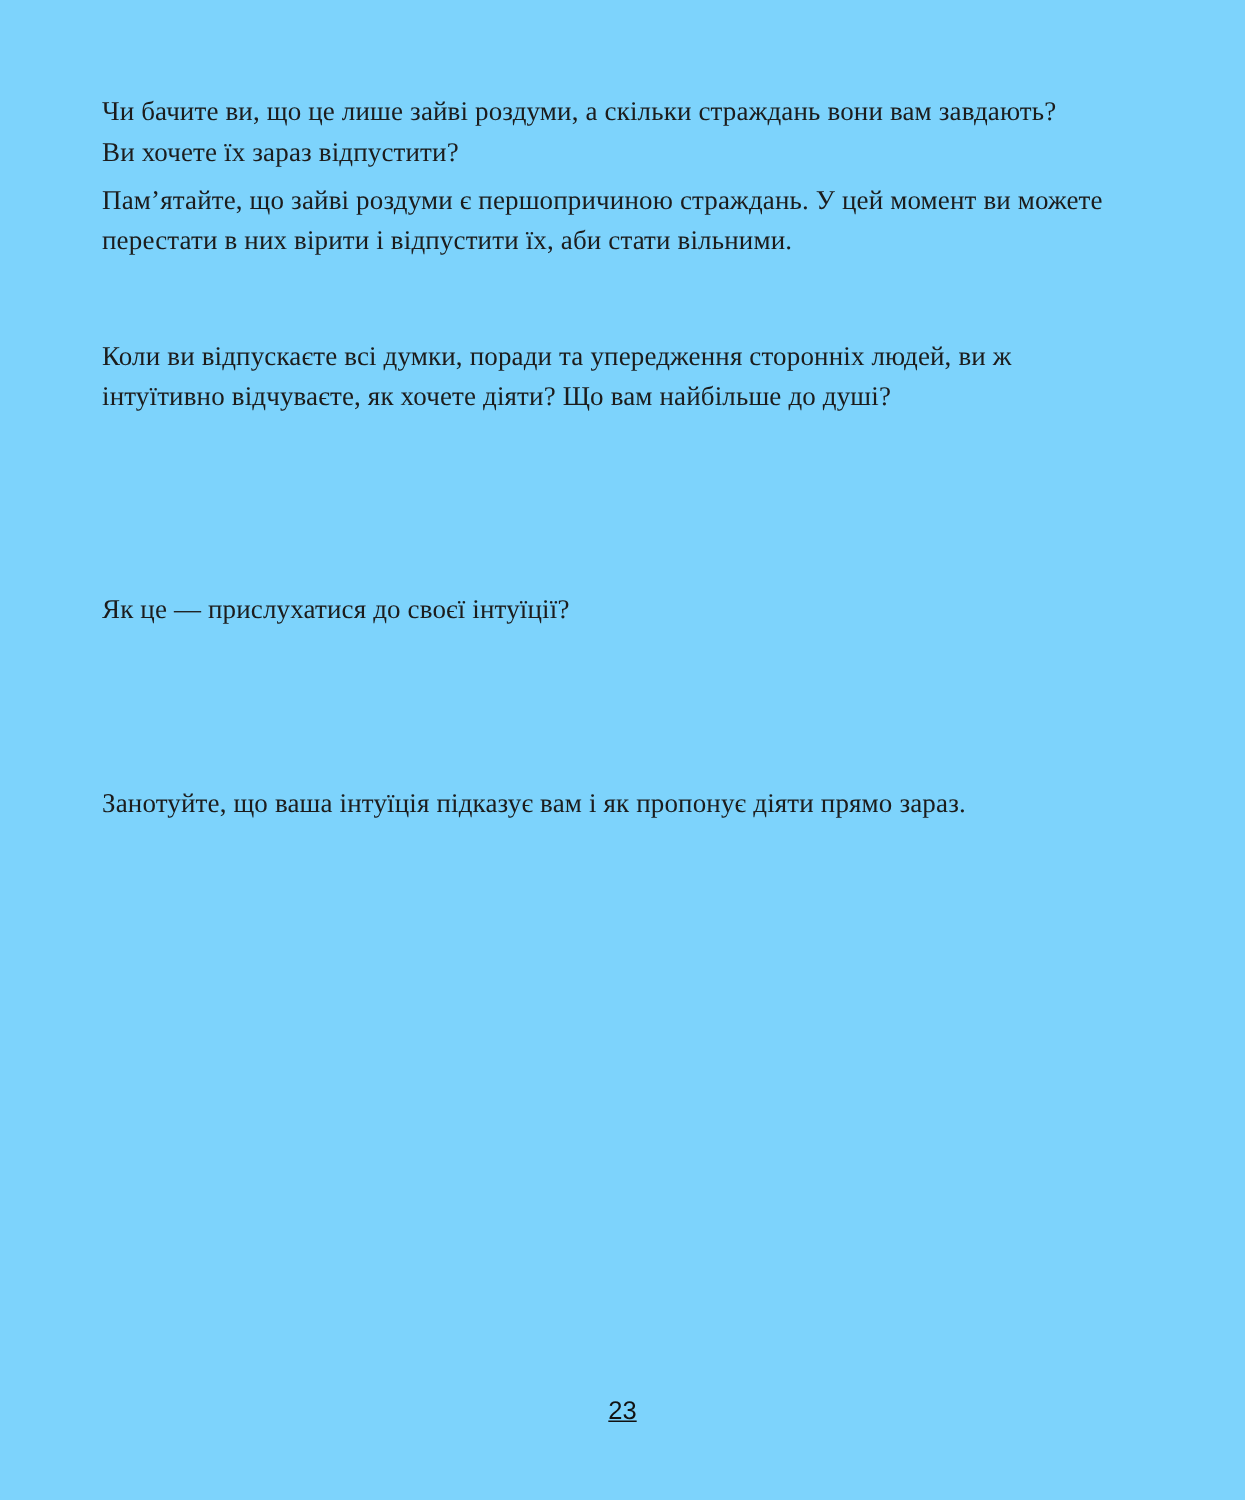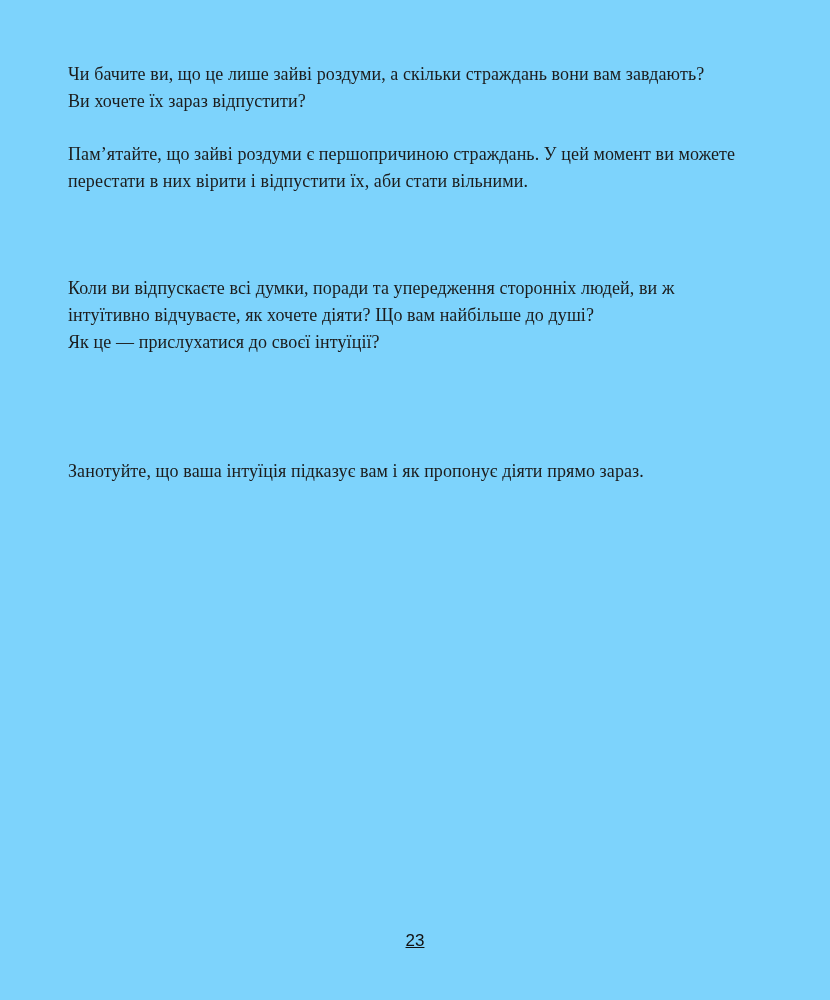--- a/index.html
+++ b/index.html
@@ -23,23 +23,23 @@
     width: 695px;
   }
   .para {
     font-size: 18px;
     line-height: 27px;
     white-space: pre-line;
     letter-spacing: 0.1px;
     margin: 0;
   }
   
-  .para:nth-child(2) { margin-top: 26px; }
-  .para:nth-child(3) { margin-top: 80px; }
-  .para:nth-child(4) { }
+  .para:nth-child(2) { margin-top: 5px; }
+  .para:nth-child(3) { margin-top: 50px; }
+  .para:nth-child(4) { margin-top: 115px; }
   .para:nth-child(5) { margin-top: 102px; }
   .page-number {
     position: absolute;
     left: 0;
     right: 0;
     top: 931px;
     text-align: center;
     font-family: "Liberation Sans", sans-serif;
     font-size: 17px;
     color: #111111;

